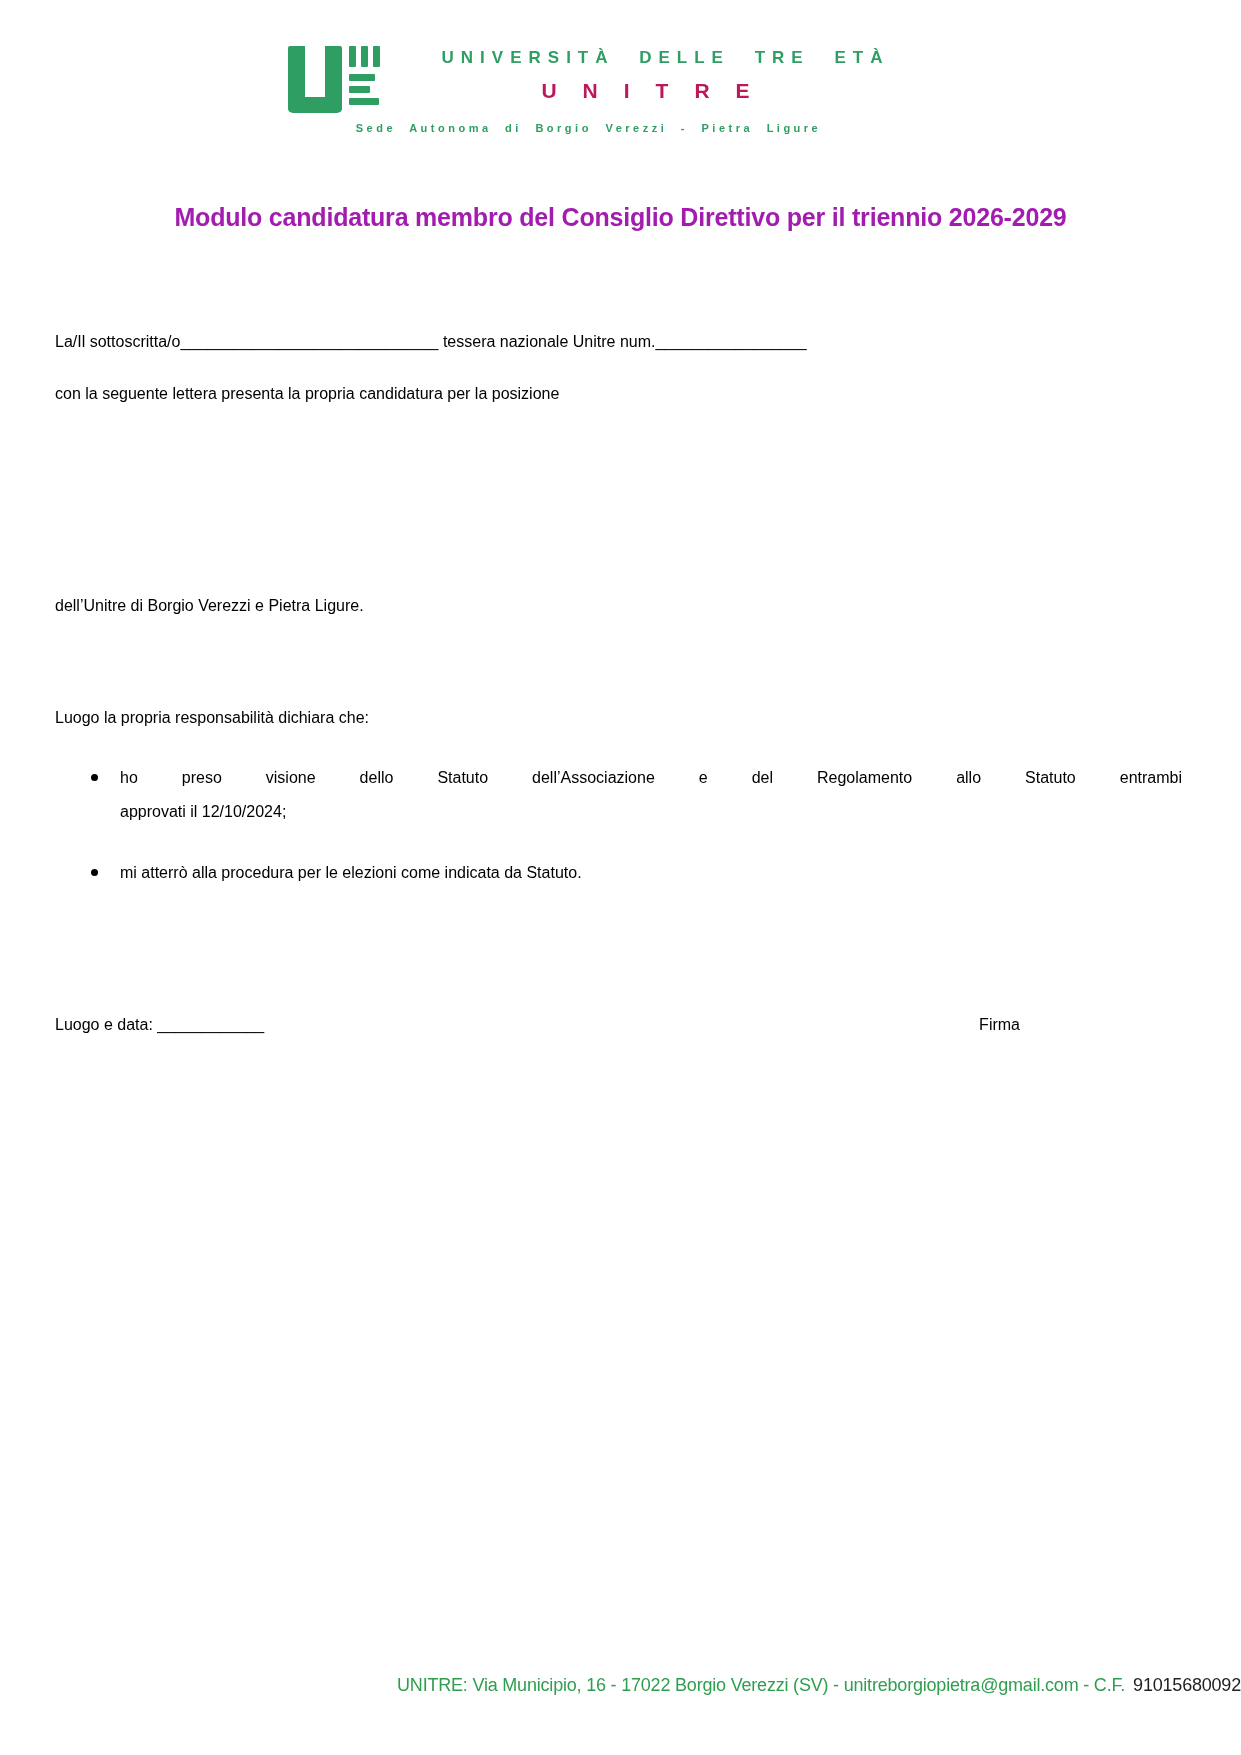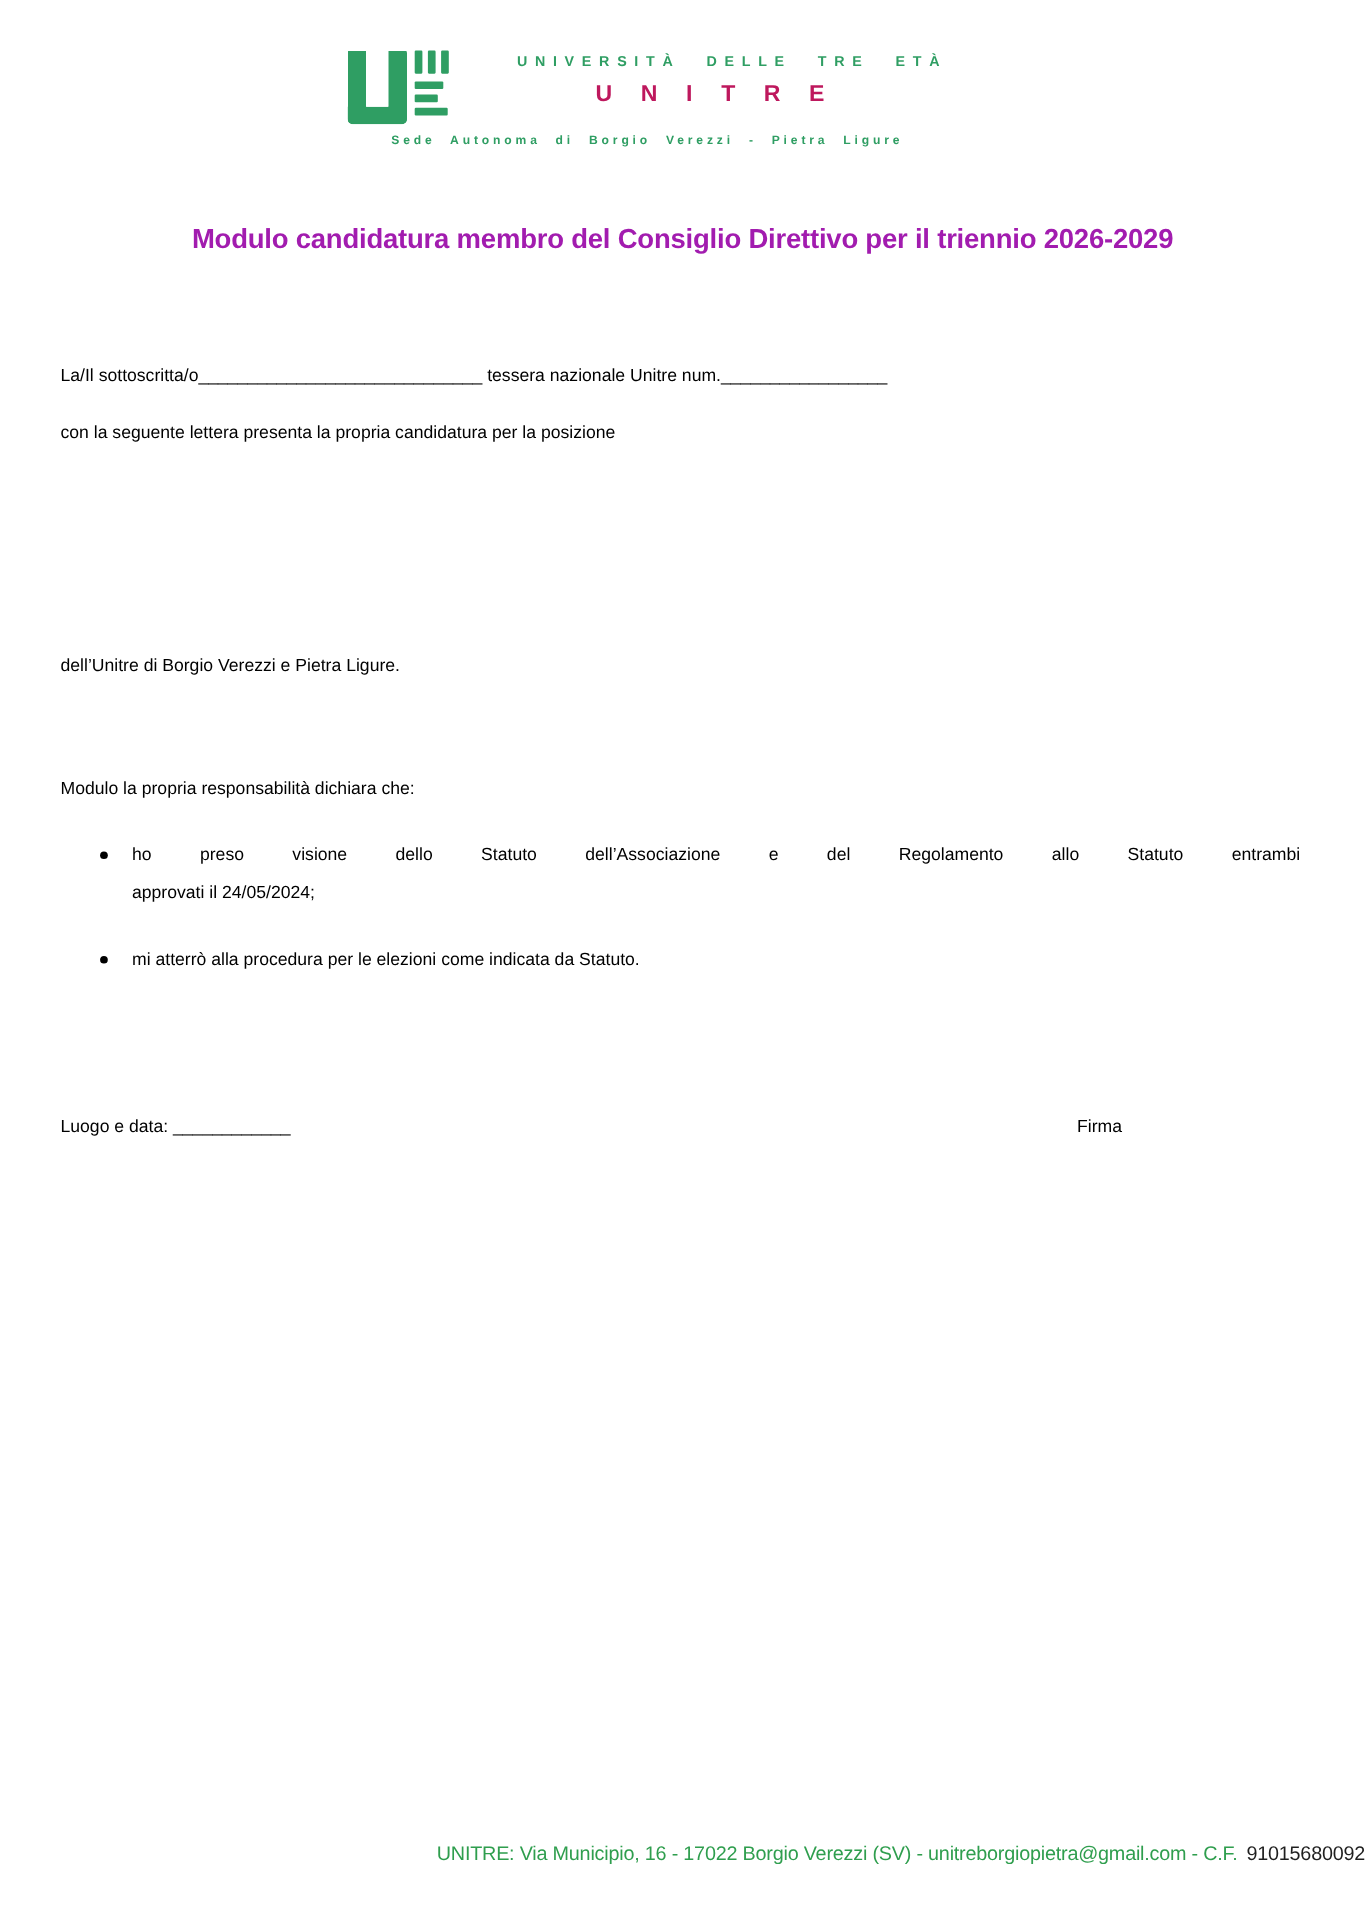--- a/index.html
+++ b/index.html
@@ -26,21 +26,21 @@
   }
   .bars { margin-left: 7px; }
   .vbars { display: flex; gap: 5px; }
   .vbar { width: 7px; height: 21px; border-radius: 1px; }
   .hbar { height: 7px; border-radius: 1px; }
   .hbar1 { width: 26px; margin-top: 7px; }
   .hbar2 { width: 21px; margin-top: 5px; }
   .hbar3 { width: 30px; margin-top: 5px; }
   .logo-text { margin-left: 22px; padding-top: 2px; }
   .logo-line1 {
-    font-size: 13px; font-weight: bold;
+    font-size: 17px; font-weight: bold;
     letter-spacing: 7px; word-spacing: 13px; white-space: nowrap; padding-left: 40px;
   }
   .logo-line2 {
     margin-top: 11px; text-align: center;
     font-size: 21px; font-weight: bold;
     letter-spacing: 26px; text-indent: 26px; white-space: nowrap;
   }
   .logo-sede {
     margin-top: 9px; text-align: center;
     font-size: 11px; font-weight: bold;
@@ -124,27 +124,27 @@
 
   <div class="intro bodytext">
     <span>La/Il sottoscritta/o</span><span class="blank">_____________________________</span><span> tessera nazionale Unitre num.</span><span class="blank">_________________</span>
     <br>
     <span>con la seguente lettera presenta la propria candidatura per la posizione</span>
   </div>
 
 
   <div class="belonging bodytext">dell’Unitre di Borgio Verezzi e Pietra Ligure.</div>
 
-  <div class="sotto bodytext">Modulo la propria responsabilità dichiara che:</div>
+  <div class="sotto bodytext">Luogo la propria responsabilità dichiara che:</div>
 
   <div class="decl-list bodytext">
     <div class="decl-item">
       <span class="dot-bullet"></span>
       <div class="justify-line">ho preso visione dello Statuto dell’Associazione e del Regolamento allo Statuto entrambi</div>
-      <div class="plain-line">approvati il 24/05/2024;</div>
+      <div class="plain-line">approvati il 12/10/2024;</div>
     </div>
     <div class="decl-item">
       <span class="dot-bullet"></span>
       <span>mi atterrò alla procedura per le elezioni come indicata da Statuto.</span>
     </div>
   </div>
 
   <div class="sign-row bodytext">
     <span><span>Luogo e data: </span><span class="blank">____________</span></span>
     <span class="firma">Firma</span>

